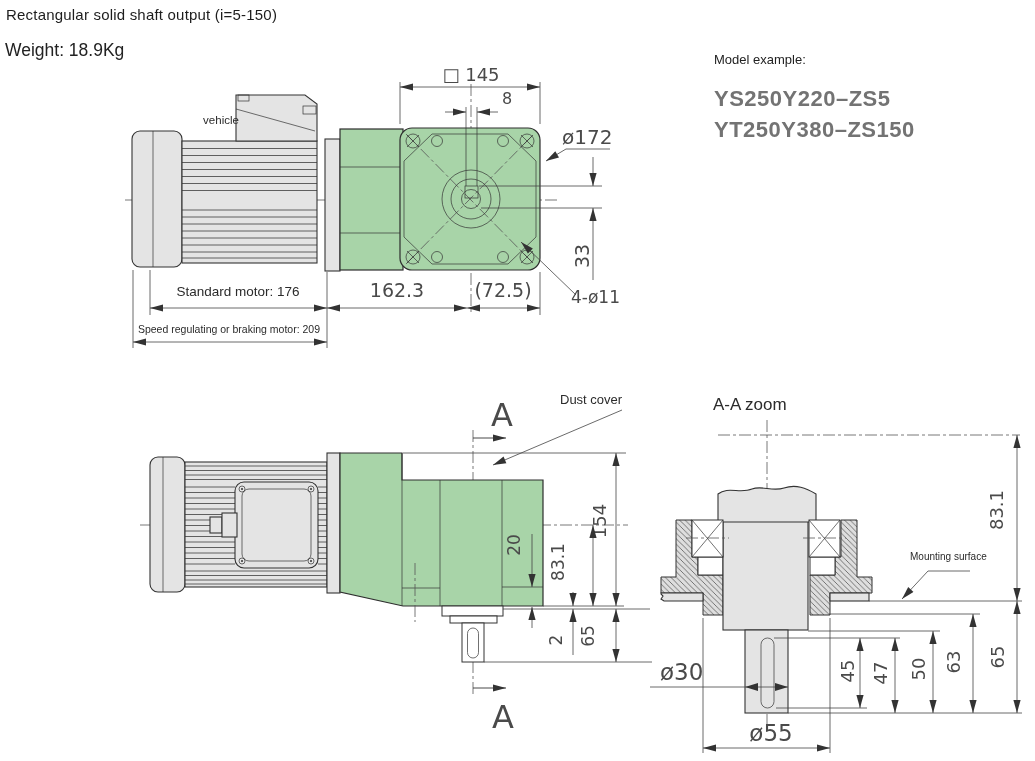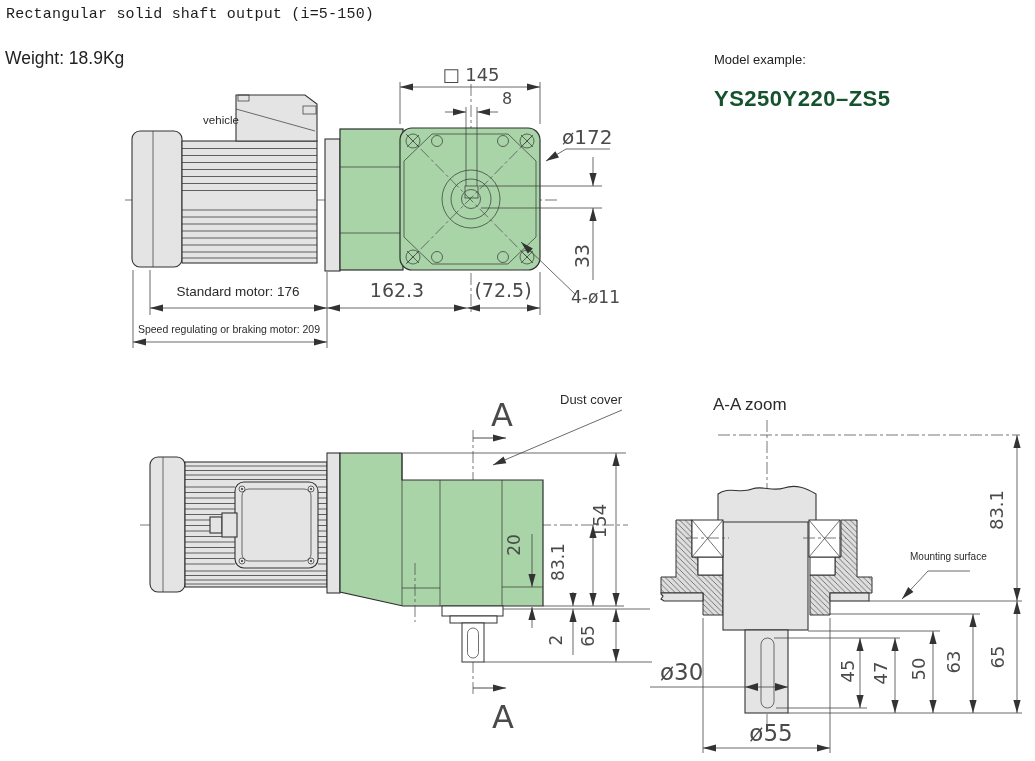--- a/index.html
+++ b/index.html
@@ -1,23 +1,23 @@
 <!DOCTYPE html>
 <html style="--green: #a8d4a8;"><head>
 <meta charset="utf-8">
 <style>
   html,body{margin:0;padding:0;}
   body{width:1035px;height:761px;position:relative;background:#fff;overflow:hidden;
        font-family:"Liberation Sans",sans-serif;}
   .abs{position:absolute;}
-  #page-title{left:6px;top:6px;font-size:15px;color:#1d1d1d;letter-spacing:.2px;font-family:Liberation Mono, monospace;}
-  #weight{left:5px;top:48px;font-size:17.5px;color:#222;}
+  #page-title{left:6px;top:6px;font-size:15px;color:#1d1d1d;letter-spacing:.2px;}
+  #weight{left:5px;top:40px;font-size:17.5px;color:#222;}
   #model-block{left:714px;top:52px;}
   #model-label{font-size:13px;color:#222;}
-  .model-line{font-size:22px;font-weight:bold;color:#14532d;letter-spacing:.5px;line-height:31px;
+  .model-line{font-size:22px;font-weight:bold;color:#737373;letter-spacing:.5px;line-height:31px;
               font-family:"Liberation Sans",sans-serif;}
   #model-block #model-label{margin-bottom:16px;}
   svg{position:absolute;left:0;top:0;}
   .ol{fill:#e4e4e4;stroke:#333;stroke-width:1.1;}
   .grn{fill:var(--green,#a8d4a8);stroke:#2e2e2e;stroke-width:1.2;}
   .wht{fill:#fff;stroke:#333;stroke-width:1;}
   .ht{fill:url(#h);stroke:#333;stroke-width:1;}
   .ln{stroke:#333;stroke-width:.9;fill:none;}
   .thin{stroke:#333;stroke-width:.7;fill:none;}
   .fin{stroke:#333;stroke-width:.75;fill:none;}
@@ -30,20 +30,21 @@
 </style>
 </head>
 <body>
 
 <div class="abs" id="page-title">Rectangular solid shaft output (i=5-150)</div>
 <div class="abs" id="weight">Weight: 18.9Kg</div>
 
 <div class="abs" id="model-block">
   <div id="model-label">Model example:</div>
   <div class="model-line">YS250Y220–ZS5</div>
+  <div class="model-line">YT250Y380–ZS150</div>
 </div>
 
 <svg width="1035" height="761" viewBox="0 0 1035 761">
   <defs>
     <pattern id="h" width="5.5" height="5.5" patternUnits="userSpaceOnUse">
       <rect width="5.5" height="5.5" fill="#dedede"></rect>
       <path d="M-1,-1 L6.5,6.5" stroke="#5a5a5a" stroke-width="0.8"></path>
     </pattern>
     <marker id="ae" markerUnits="userSpaceOnUse" markerWidth="15" markerHeight="8" refX="14" refY="4" orient="auto">
       <path d="M14,4 L1,7.6 L1,0.4 Z" fill="#333"></path>

